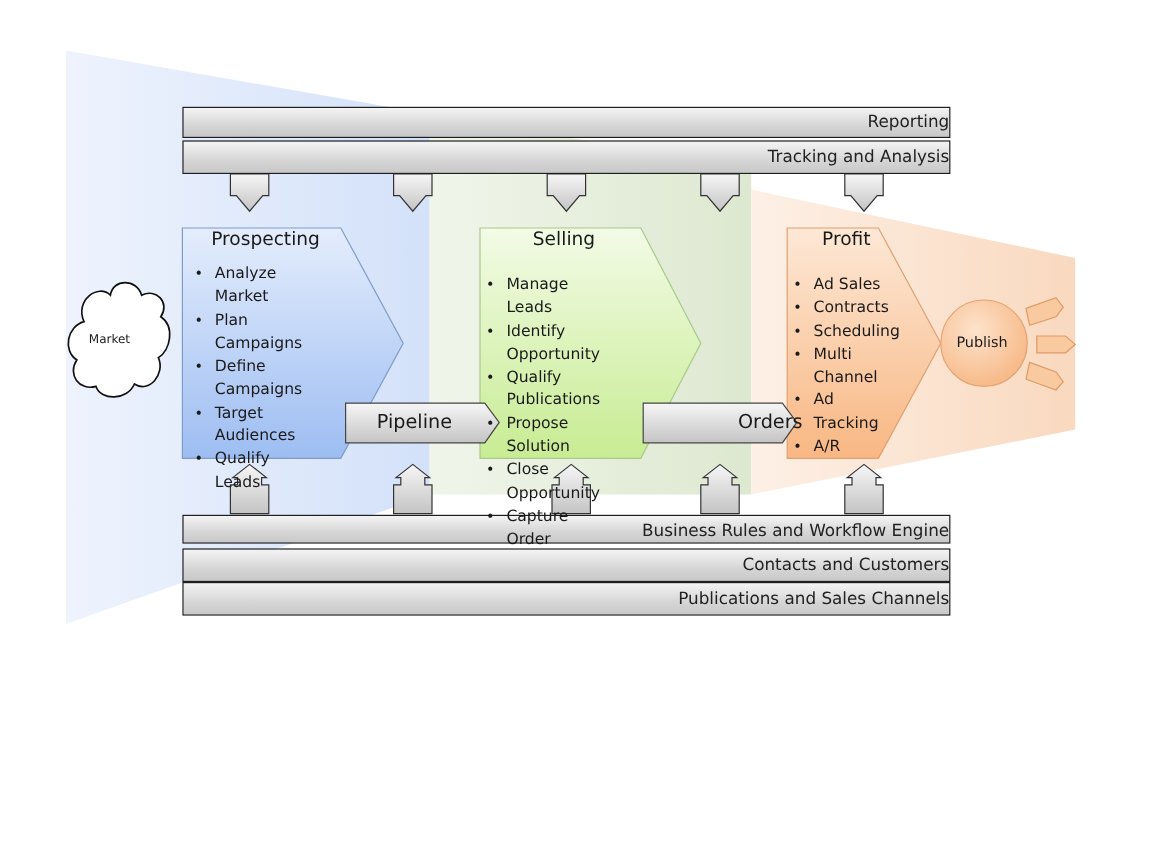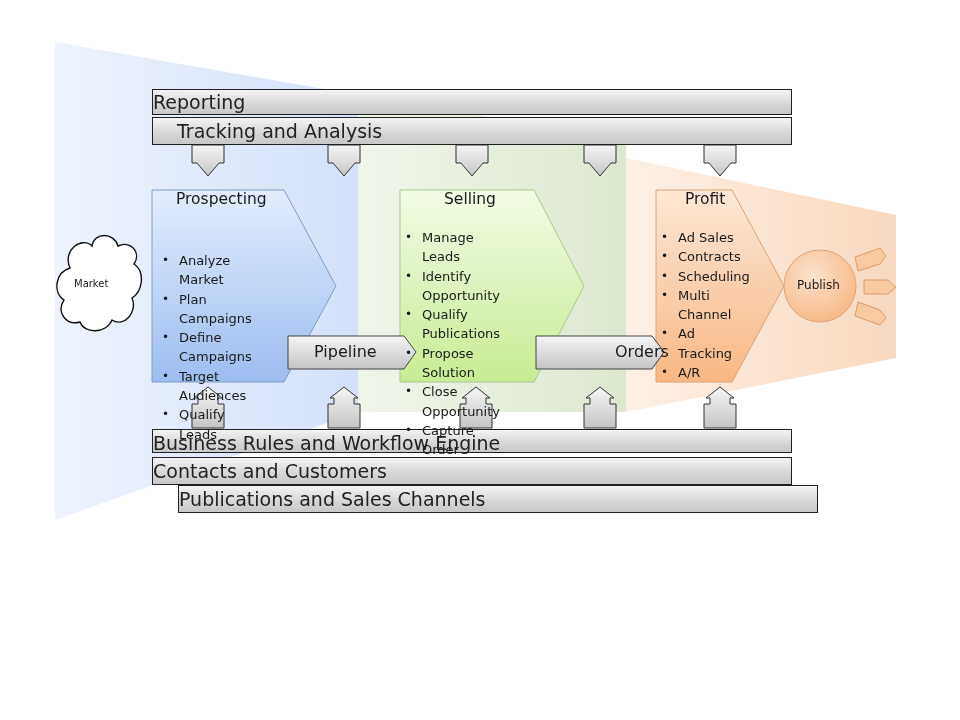--- a/index.html
+++ b/index.html
@@ -2,21 +2,21 @@
 <html><head>
 <meta charset="utf-8">
 <style>
   html, body { margin:0; padding:0; background:#ffffff; }
   body { width:960px; height:720px; position:relative; overflow:hidden;
          font-family:"DejaVu Sans", sans-serif; color:#1a1a1a; }
   svg#bg { position:absolute; left:0; top:0; }
   .bar { position:absolute; left:152px; width:640px; height:26px;
          border:1px solid #1f1f1f; box-sizing:border-box;
          background:linear-gradient(#f4f4f4, #d6d6d6 60%, #c8c8c8);
-         font-size:19px; text-align:left; line-height:25px; color:#222; }
+         font-size:14px; text-align:right; line-height:25px; color:#222; }
   .stage { position:absolute; }
   .stage .title { position:absolute; font-size:15.5px; color:#1a1a1a; }
   .stage ul { position:absolute; margin:0; padding:0; list-style:none; font-size:13px; line-height:19.3px; }
   .stage li { position:relative; padding-left:19px; }
   .stage li::before { content:"\2022"; position:absolute; left:2px; top:0; font-size:12px; }
   .flow-label { position:absolute; font-size:16px; color:#1a1a1a; }
   .cloud-label { position:absolute; font-size:10px; }
   .publish-label { position:absolute; font-size:12px;text-align:center; }
 </style>
 </head>
@@ -113,27 +113,27 @@
     <polygon points="864,280 888,280 896,287 888,294 864,294" fill="#f9c9a0" stroke="#e09a66" stroke-width="1"></polygon>
     <polygon points="858,302 880,310 886,318 880,325 855,316" fill="#f9c9a0" stroke="#e09a66" stroke-width="1"></polygon>
   </g>
 </svg>
 
 <div class="bar" style="top:89px;">Reporting</div>
 <div class="bar" style="top:117px; height:28px; line-height:27px;padding-left:24px;">Tracking and Analysis</div>
 
 <div class="bar" style="top:429px; height:24px; line-height:27px;">Business Rules and Workflow Engine</div>
 <div class="bar" style="top:457px; height:28px; line-height:27px;">Contacts and Customers</div>
-<div class="bar" style="top:485px; height:28px; line-height:26px;margin-left:26px;">Publications and Sales Channels</div>
+<div class="bar" style="top:485px; height:28px; line-height:26px;">Publications and Sales Channels</div>
 
 <div class="cloud-label" style="left:74px; top:278px;">Market</div>
 
 <div class="stage" style="left:0; top:0;">
   <div class="title" style="left:176px; top:190px;">Prospecting</div>
-  <ul style="left:160px; top:219px;margin-top:32px;">
+  <ul style="left:160px; top:219px;">
     <li>Analyze Market</li>
     <li>Plan Campaigns</li>
     <li>Define Campaigns</li>
     <li>Target Audiences</li>
     <li>Qualify Leads</li>
   </ul>
 </div>
 
 <div class="stage" style="left:0; top:0;">
   <div class="title" style="left:444px; top:190px;">Selling</div>

